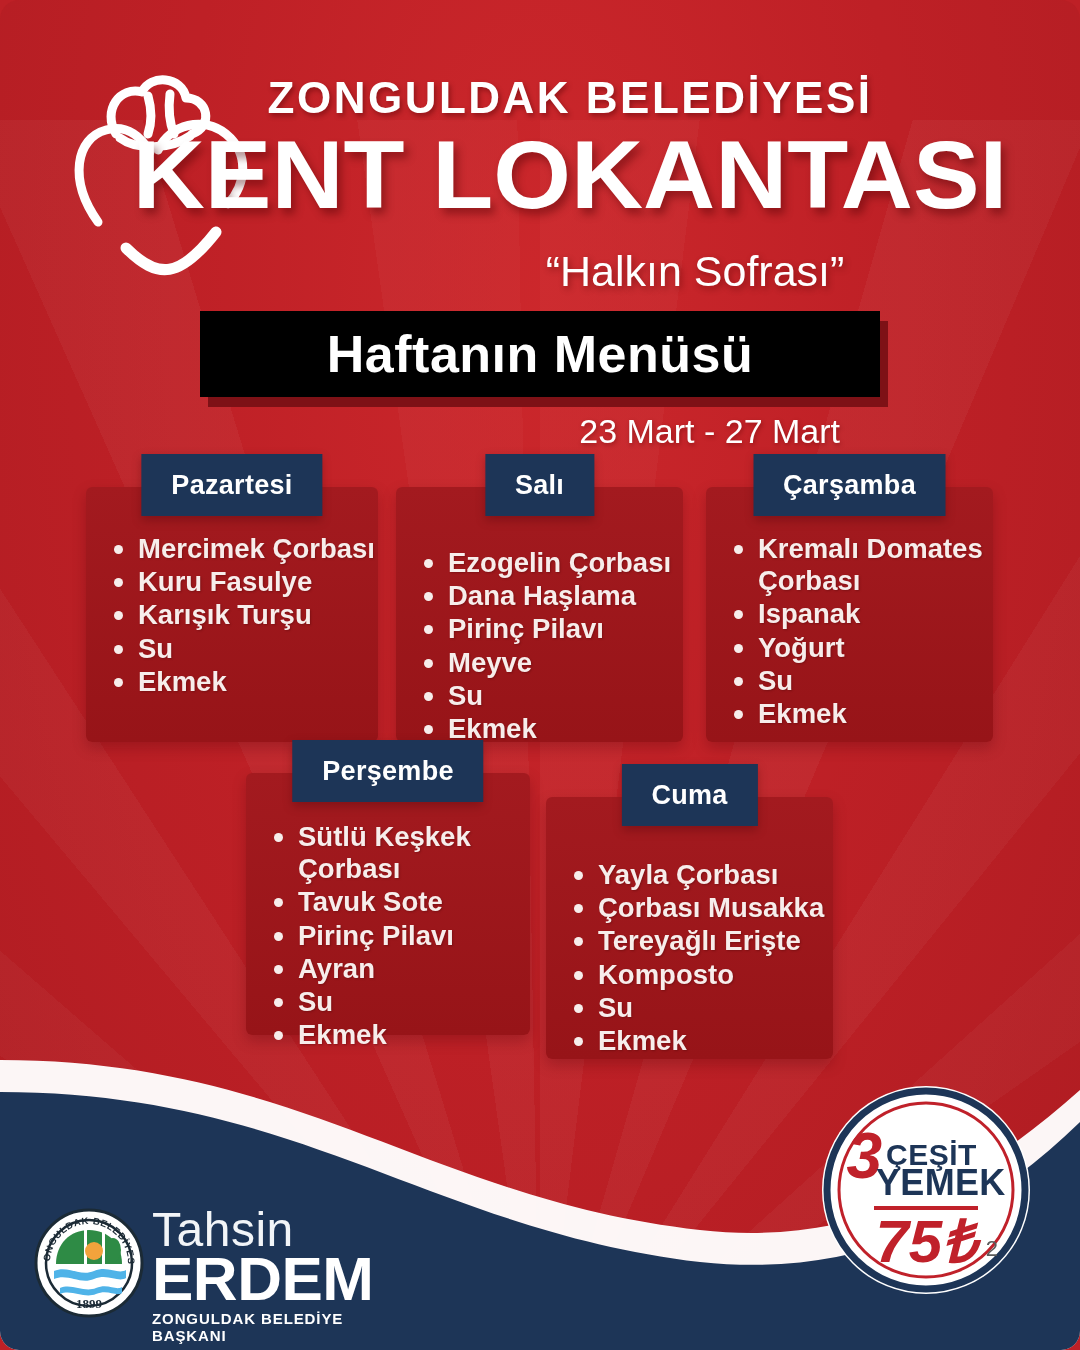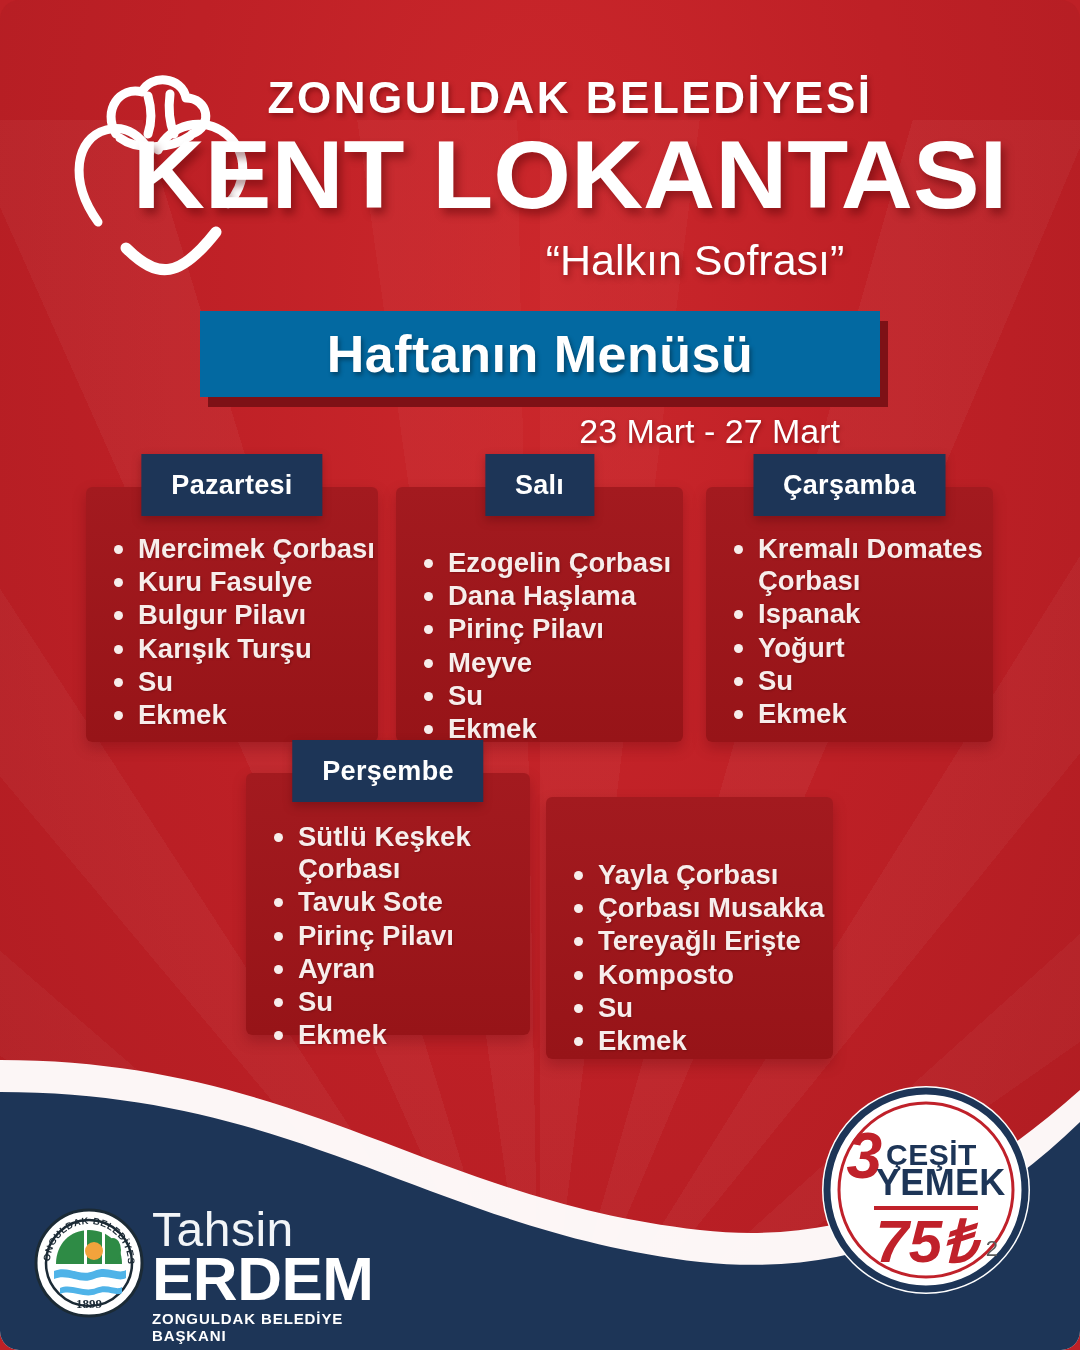--- a/index.html
+++ b/index.html
@@ -76,21 +76,21 @@
     color: #ffffff;
     line-height: 1.02;
     margin-top: 6px;
     text-shadow: 4px 6px 8px rgba(80,0,4,0.45);
     transform: scaleX(1.04);
   }
   .brand-quote {
     font-size: 43px;
     color: #ffffff;
     line-height: 1;
-    margin-top: 15px;
+    margin-top: 26px;
     padding-left: 250px;
     text-shadow: 2px 3px 6px rgba(80,0,4,0.45);
   }
 
   
   .banner-wrap {
     position: absolute;
     left: 200px;
     top: 311px;
     width: 680px;
@@ -103,21 +103,21 @@
     width: 680px;
     height: 86px;
     background: #7E1116;
   }
   .banner {
     position: absolute;
     left: 0;
     top: 0;
     width: 680px;
     height: 86px;
-    background: #0369a1;
+    background: #000000;
     display: flex;
     align-items: center;
     justify-content: center;
   }
   .banner-text {
     font-size: 52px;
     font-weight: bold;
     color: #ffffff;
     letter-spacing: 0.5px;
     text-shadow: 2px 3px 4px rgba(0,0,0,0.35);
@@ -323,21 +323,20 @@
   </div>
   <div class="date-range">23 Mart - 27 Mart</div>
 
   <div class="card" style="left:86px; top:487px; width:292px; height:255px;">
     <div class="card-tab">
       <span class="card-tab-label">Pazartesi</span>
     </div>
     <ul class="card-list">
       <li>Mercimek Çorbası</li>
       <li>Kuru Fasulye</li>
-      <li>Bulgur Pilavı</li>
       <li>Karışık Turşu</li>
       <li>Su</li>
       <li>Ekmek</li>
     </ul>
   </div>
 
   <div class="card" style="left:396px; top:487px; width:287px; height:255px;">
     <div class="card-tab">
       <span class="card-tab-label">Salı</span>
     </div>
@@ -372,20 +371,23 @@
       <li>Sütlü Keşkek Çorbası</li>
       <li>Tavuk Sote</li>
       <li>Pirinç Pilavı</li>
       <li>Ayran</li>
       <li>Su</li>
       <li>Ekmek</li>
     </ul>
   </div>
 
   <div class="card" style="left:546px; top:797px; width:287px; height:262px;">
+    <div class="card-tab">
+      <span class="card-tab-label">Cuma</span>
+    </div>
     <ul class="card-list" style="top:62px; right:4px;">
       <li>Yayla Çorbası</li>
       <li>Çorbası Musakka</li>
       <li>Tereyağlı Erişte</li>
       <li>Komposto</li>
       <li>Su</li>
       <li>Ekmek</li>
     </ul>
   </div>
 

